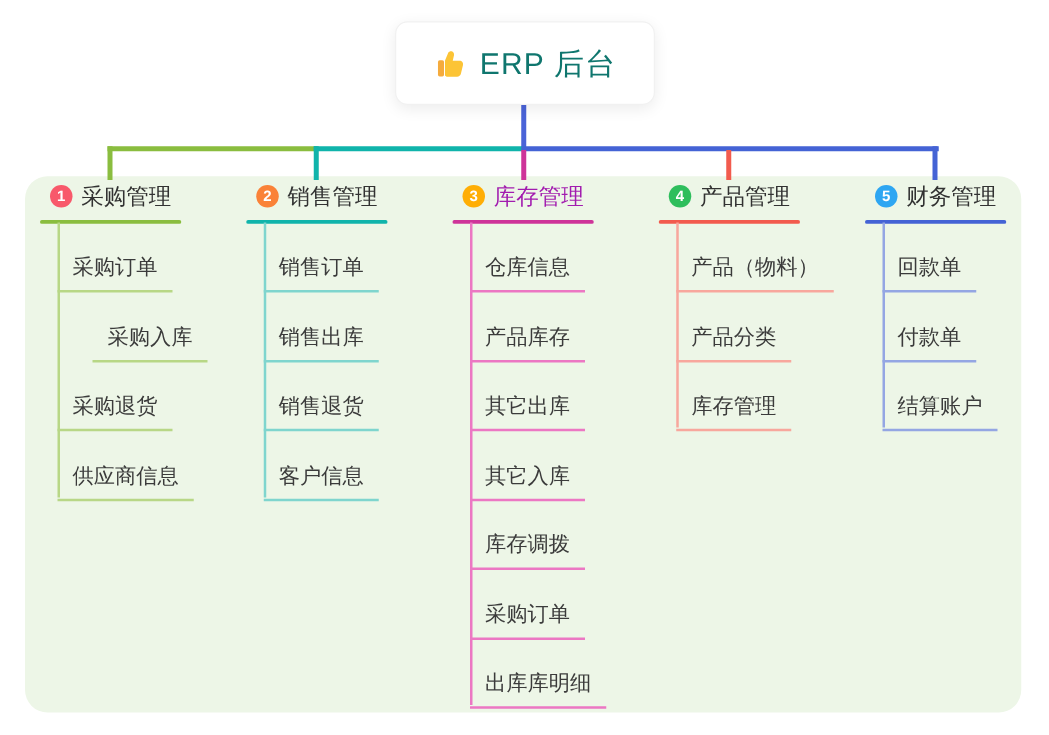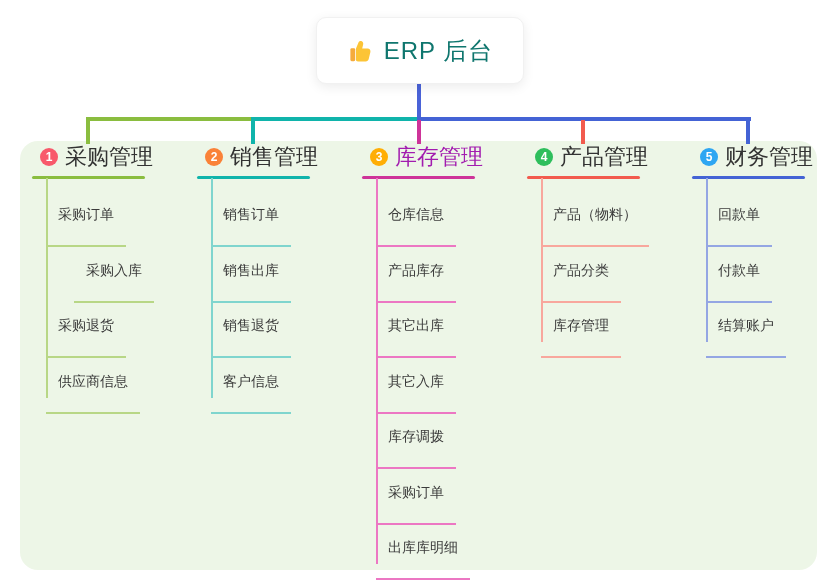--- a/index.html
+++ b/index.html
@@ -12,25 +12,25 @@
     background:#ffffff;border:1px solid #f1f1f1;border-radius:10px;
     box-shadow:0 3px 12px rgba(0,0,0,0.08);
     display:flex;align-items:center;justify-content:center;gap:10px;
   }
   .root-card .root-label{font-size:24px;color:#3e4757;letter-spacing:1px;}
   .branch-header{position:absolute;display:flex;align-items:center;height:18px;}
   .badge{
     width:18px;height:18px;border-radius:50%;color:#fff;font-size:12px;font-weight:bold;
     display:flex;align-items:center;justify-content:center;flex:0 0 18px;
   }
-  .branch-label{margin-left:7px;font-size:22px;color:#323232;white-space:nowrap;}
+  .branch-label{margin-left:7px;font-size:18px;color:#323232;white-space:nowrap;}
   .branch-underline{position:absolute;width:113px;height:3px;border-radius:2px;}
   .branch-vline{position:absolute;width:2px;}
   .child{
-    position:absolute;padding:0 12px 20px 12px;line-height:22px;font-size:14px;color:#3b3b3b;
+    position:absolute;padding:0 12px 7px 12px;line-height:22px;font-size:17px;color:#3b3b3b;
     border-bottom:2px solid #ccc;white-space:nowrap;
   }
 </style>
 </head>
 <body>
 
 <div class="canvas">
 
   <div class="panel" style="background: rgb(237, 246, 231);"></div>
 

